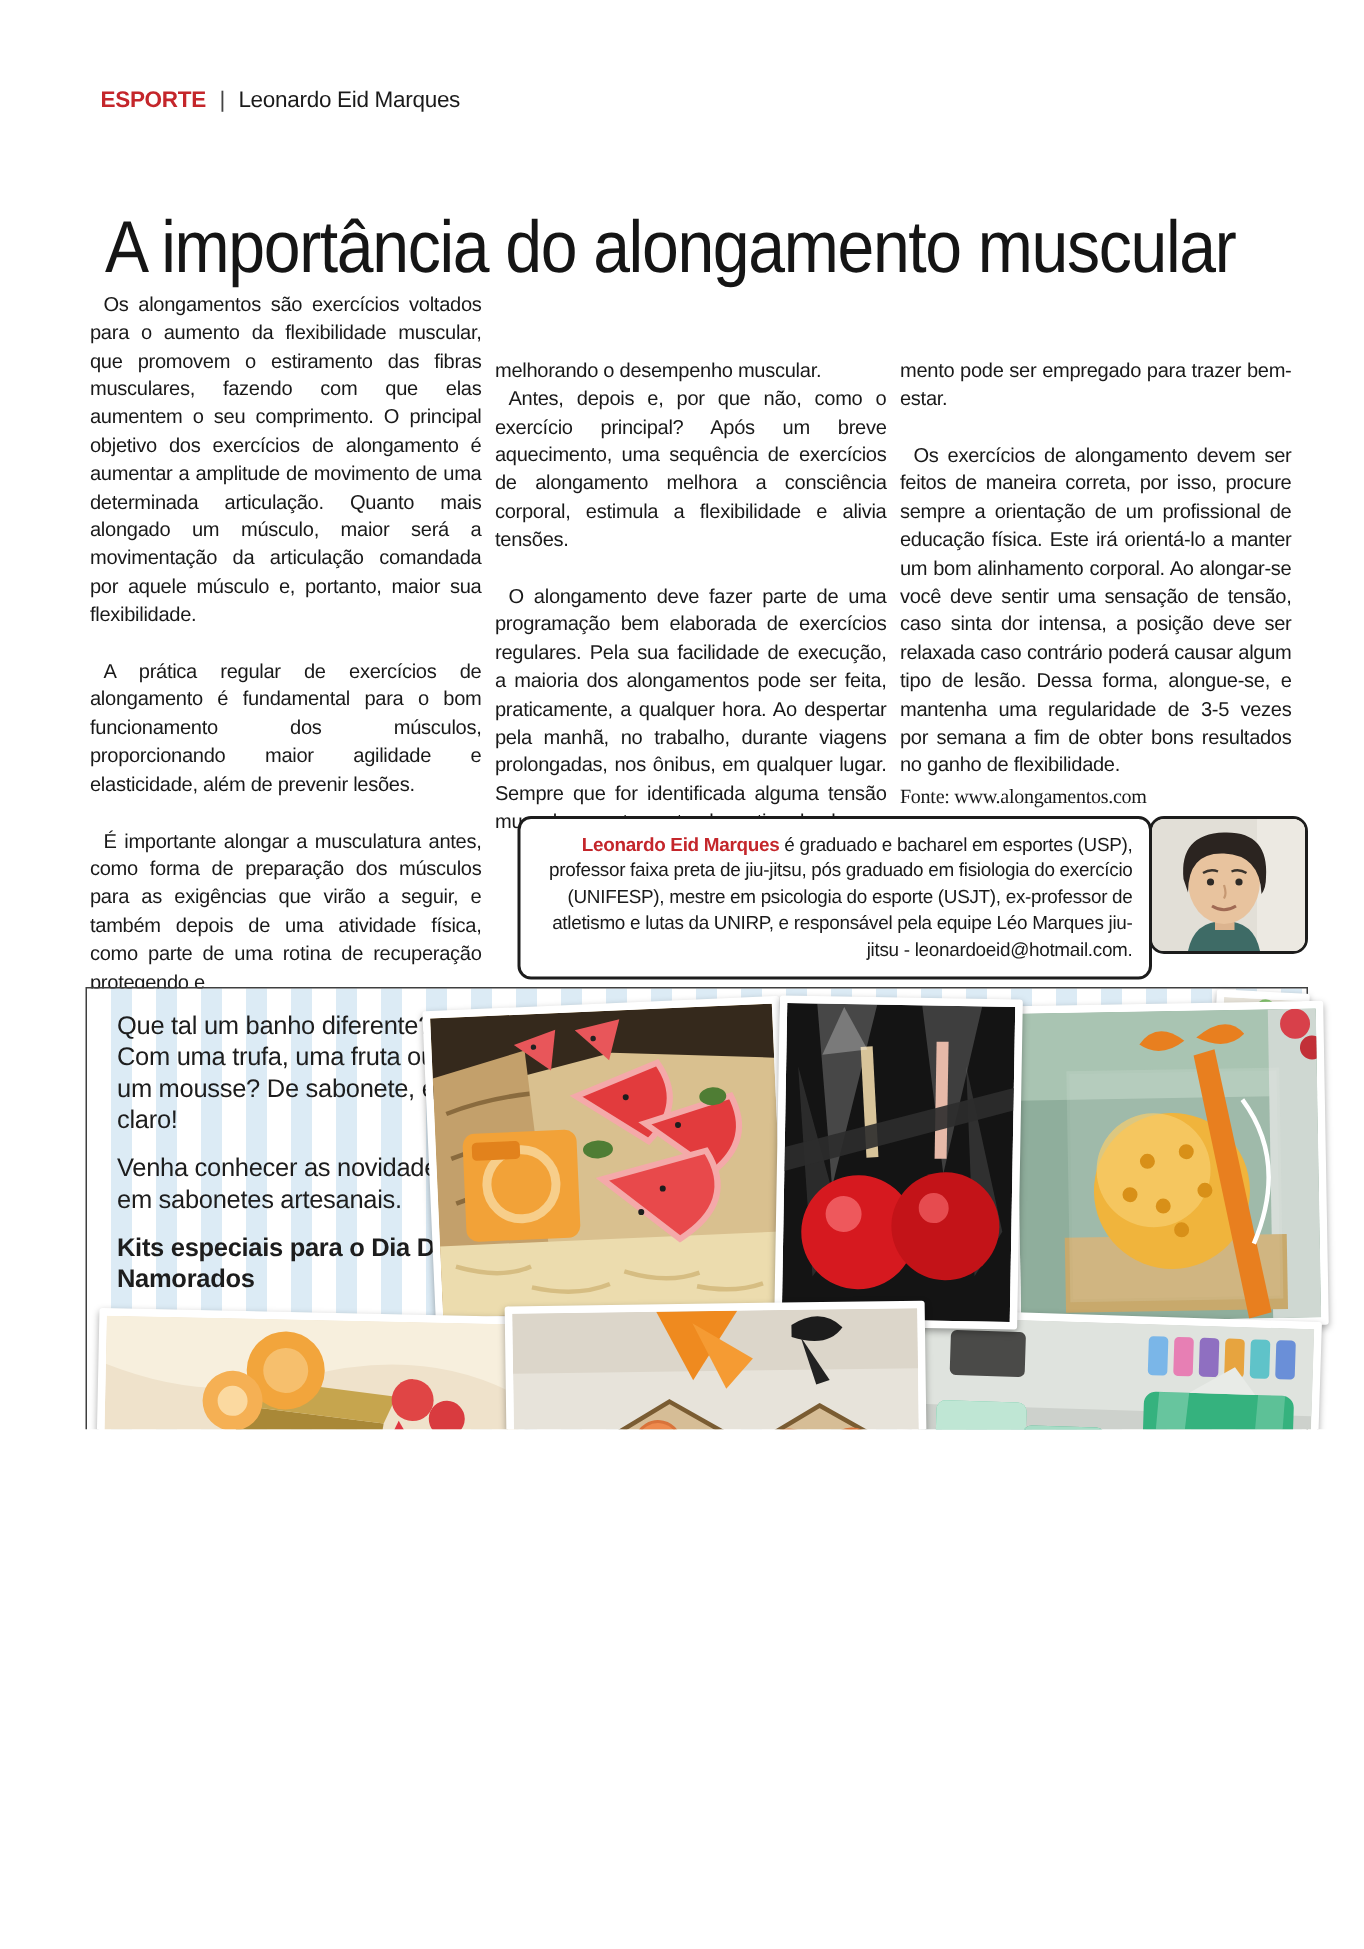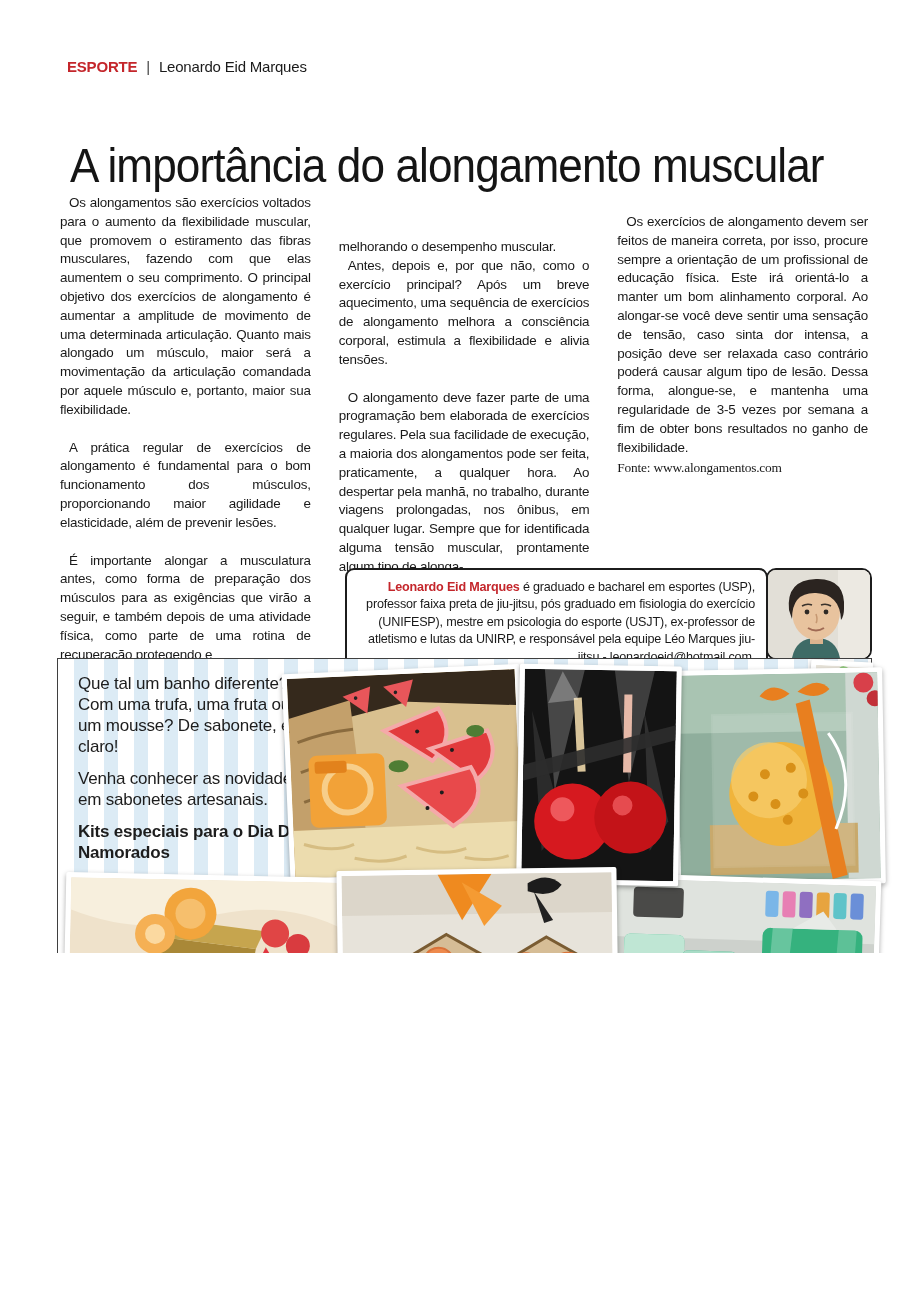--- a/index.html
+++ b/index.html
@@ -10,29 +10,29 @@
   .kicker{position:absolute;left:67px;top:58px;font-size:15px;letter-spacing:-0.2px;}
   .kicker .section{color:#c4262b;font-weight:bold;}
   .kicker .sep{color:#444;margin:0 5px;font-weight:300;}
   .kicker .author{color:#1a1a1a;}
 
   
   .title{position:absolute;left:70px;top:104px;font-size:49px;font-weight:400;color:#151515;
          letter-spacing:-1px;transform:scaleX(.9);transform-origin:left top;white-space:nowrap;}
 
   
-  .article{position:absolute;left:60px;top:194px;width:808px;display:flex;gap:28px;}
+  .article{position:absolute;left:60px;top:194px;width:808px;display:flex;gap:9px;}
   .col{width:261px;font-size:13.4px;line-height:18.8px;text-align:justify;letter-spacing:-0.2px;color:#191919;}
   .col p{margin:0;text-indent:9px;}
   .col p.cont{text-indent:0;margin-top:44px;}
   .col p.gap{margin-top:19px;}
   .col p.source{text-align:left;text-indent:0;margin-top:2px;font-family:Liberation Serif, serif;}
 
   
-  .bio{position:absolute;left:345px;top:568px;width:527px;display:flex;align-items:stretch;}
+  .bio{position:absolute;left:345px;top:544px;width:527px;display:flex;align-items:stretch;}
   .bio-text{box-sizing:border-box;width:423px;border:2px solid #1c1c1c;border-radius:9px;background:#fff;
             padding:9px 11px;font-size:12.6px;line-height:17.4px;text-align:right;letter-spacing:-0.2px;}
   .bio-text .bio-name{color:#c4262b;font-weight:bold;}
   .bio-photo{box-sizing:border-box;width:106px;height:92px;margin-left:-2px;border:2px solid #1c1c1c;
              border-radius:10px;overflow:hidden;background:#e7e4dd;}
 
   
   .ad{position:absolute;left:57px;top:658px;width:815px;height:575px;box-sizing:border-box;
       border:1px solid #3f3f3f;
       background:repeating-linear-gradient(90deg,#ffffff 0 16px,#dcebf5 16px 30px);}
@@ -79,20 +79,21 @@
       <p>Os alongamentos são exercícios voltados para o aumento da flexibilidade muscular, que promovem o estiramento das fibras musculares, fazendo com que elas aumentem o seu comprimento. O principal objetivo dos exercícios de alongamento é aumentar a amplitude de movimento de uma determinada articulação. Quanto mais alongado um músculo, maior será a movimentação da articulação comandada por aquele músculo e, portanto, maior sua flexibilidade.</p>
       <p class="gap">A prática regular de exercícios de alongamento é fundamental para o bom funcionamento dos músculos, proporcionando maior agilidade e elasticidade, além de prevenir lesões.</p>
       <p class="gap">É importante alongar a musculatura antes, como forma de preparação dos músculos para as exigências que virão a seguir, e também depois de uma atividade física, como parte de uma rotina de recuperação protegendo e</p>
     </div>
     <div class="col">
       <p class="cont">melhorando o desempenho muscular.</p>
       <p>Antes, depois e, por que não, como o exercício principal? Após um breve aquecimento, uma sequência de exercícios de alongamento melhora a consciência corporal, estimula a flexibilidade e alivia tensões.</p>
       <p class="gap">O alongamento deve fazer parte de uma programação bem elaborada de exercícios regulares. Pela sua facilidade de execução, a maioria dos alongamentos pode ser feita, praticamente, a qualquer hora. Ao despertar pela manhã, no trabalho, durante viagens prolongadas, nos ônibus, em qualquer lugar. Sempre que for identificada alguma tensão muscular, prontamente algum tipo de alonga-</p>
     </div>
     <div class="col">
+      <p class="cont">mento pode ser empregado para trazer bem-estar.</p>
       <p class="gap">Os exercícios de alongamento devem ser feitos de maneira correta, por isso, procure sempre a orientação de um profissional de educação física. Este irá orientá-lo a manter um bom alinhamento corporal. Ao alongar-se você deve sentir uma sensação de tensão, caso sinta dor intensa, a posição deve ser relaxada caso contrário poderá causar algum tipo de lesão. Dessa forma, alongue-se, e mantenha uma regularidade de 3-5 vezes por semana a fim de obter bons resultados no ganho de flexibilidade.</p>
       <p class="source">Fonte: www.alongamentos.com</p>
     </div>
   </div>
 
   <div class="bio">
     <div class="bio-text">
       <span class="bio-name">Leonardo Eid Marques</span><span> é graduado e bacharel em esportes (USP), professor faixa preta de jiu-jitsu, pós graduado em fisiologia do exercício (UNIFESP), mestre em psicologia do esporte (USJT), ex-professor de atletismo e lutas da UNIRP, e responsável pela equipe Léo Marques jiu-jitsu - leonardoeid@hotmail.com.</span>
     </div>
     <div class="bio-photo">

